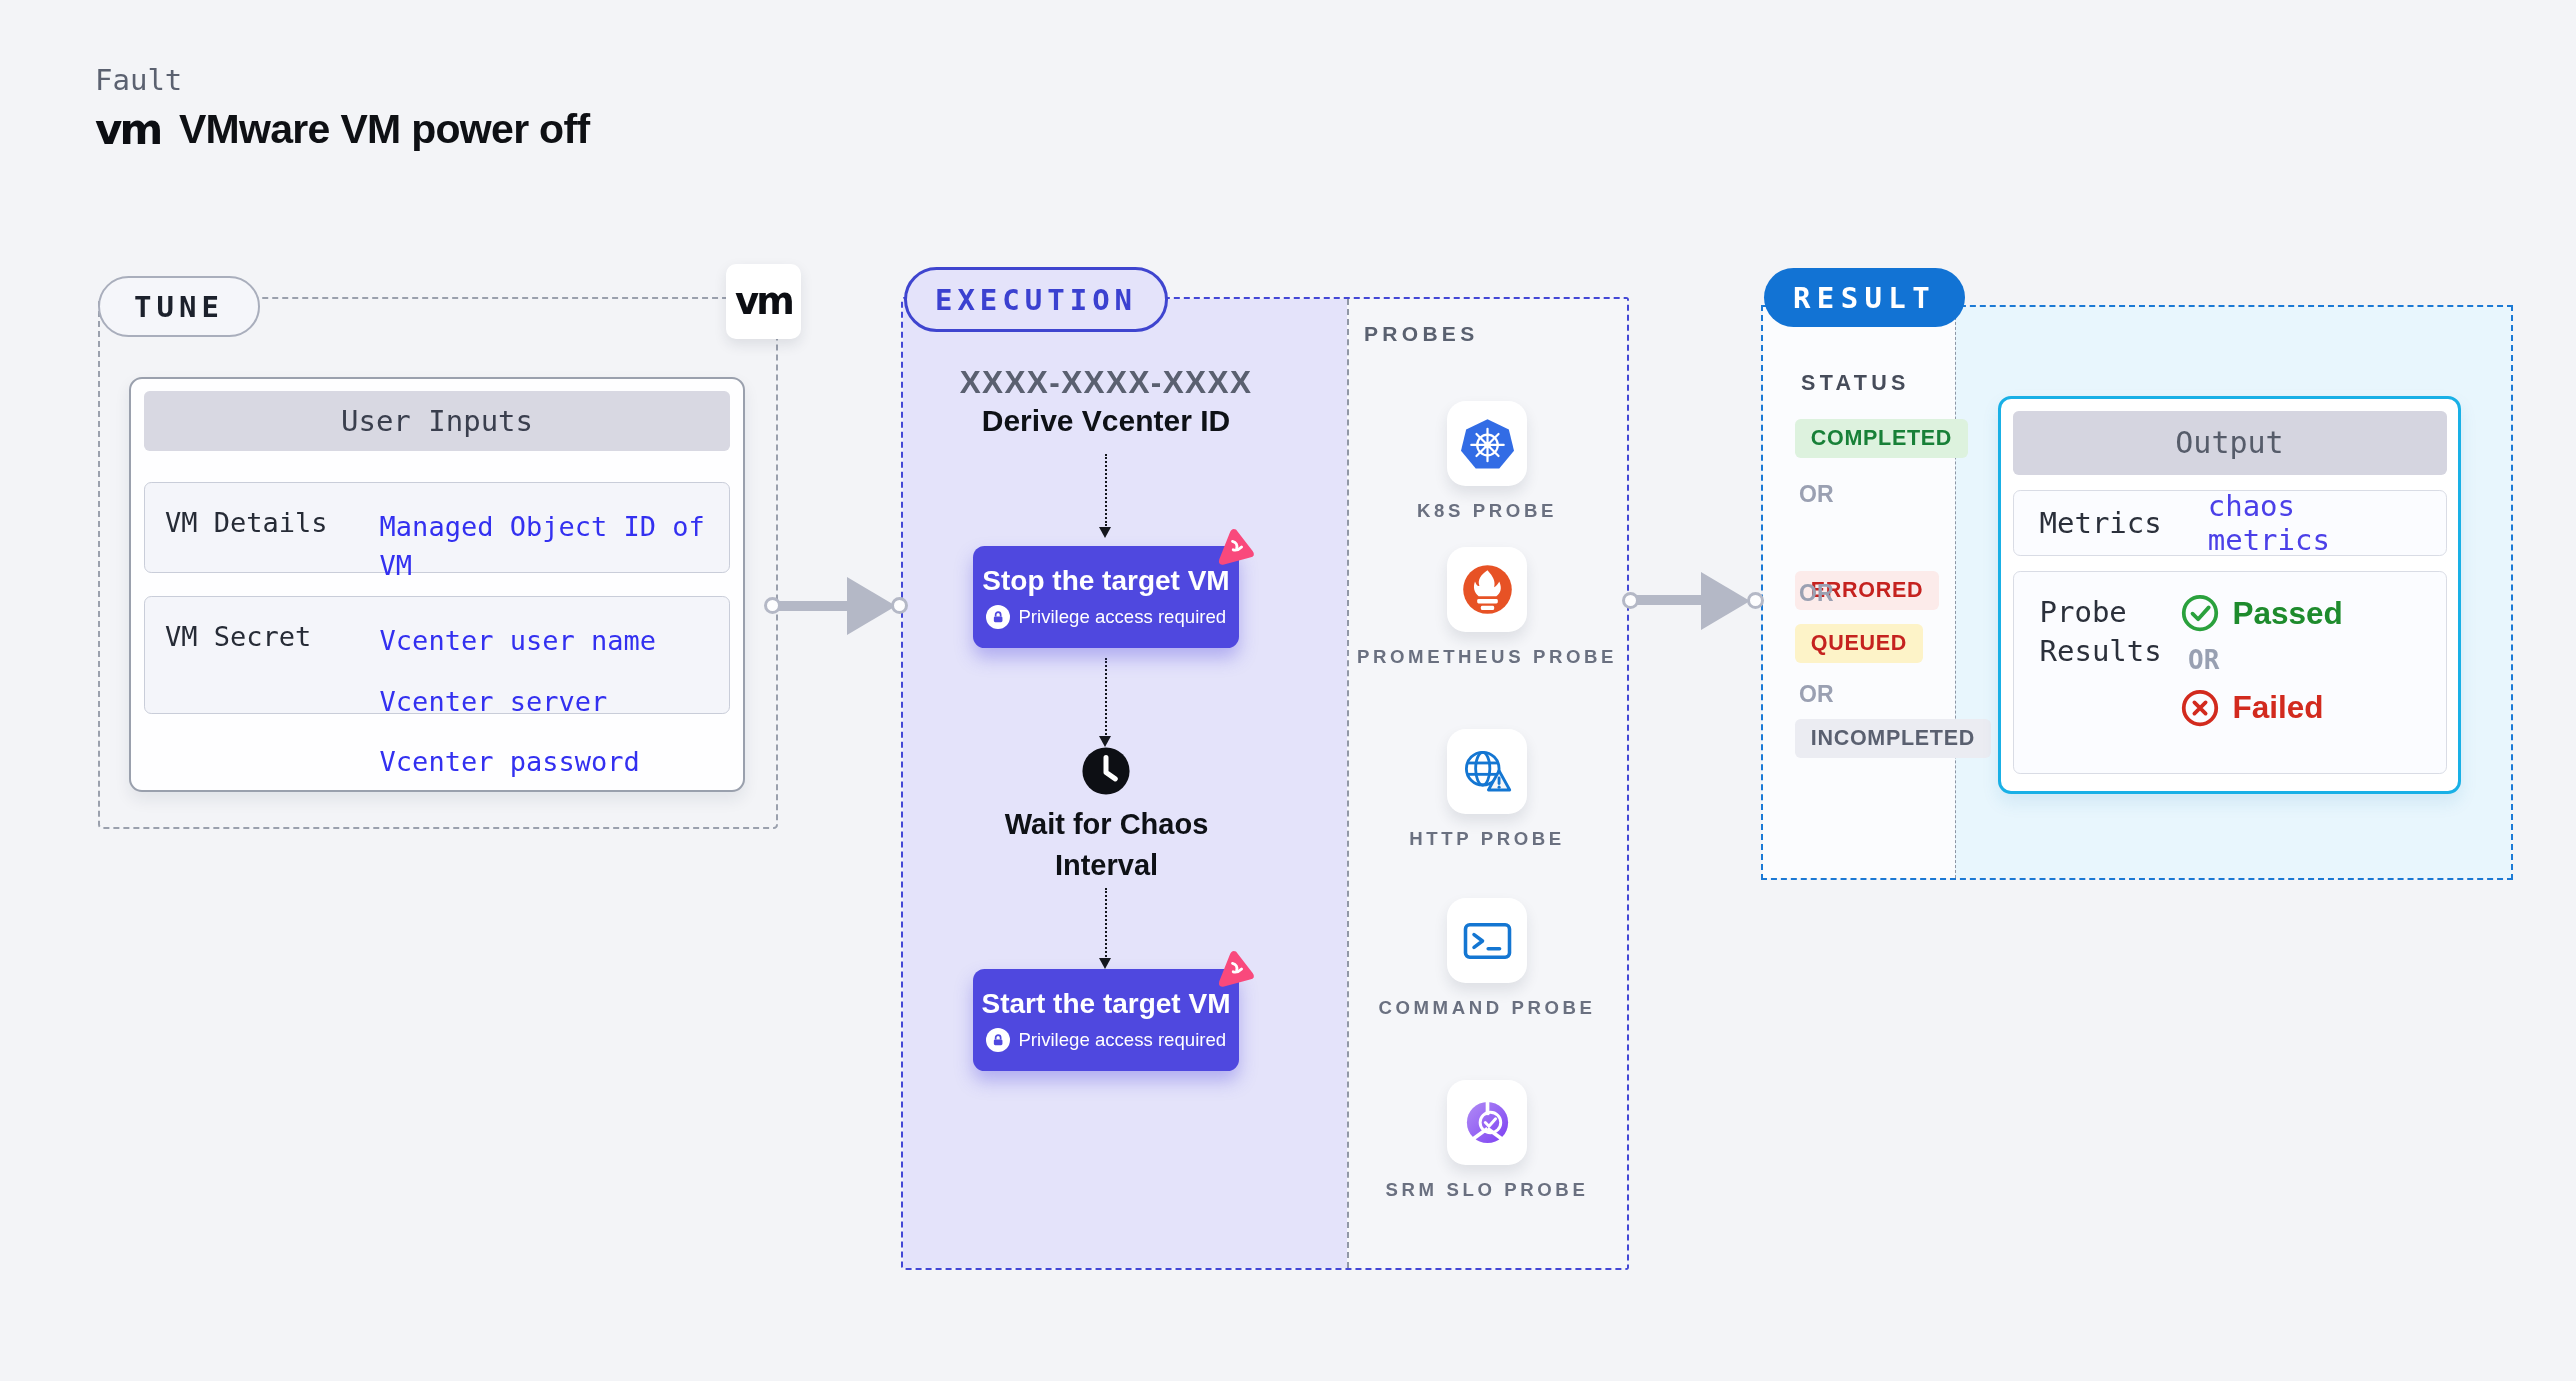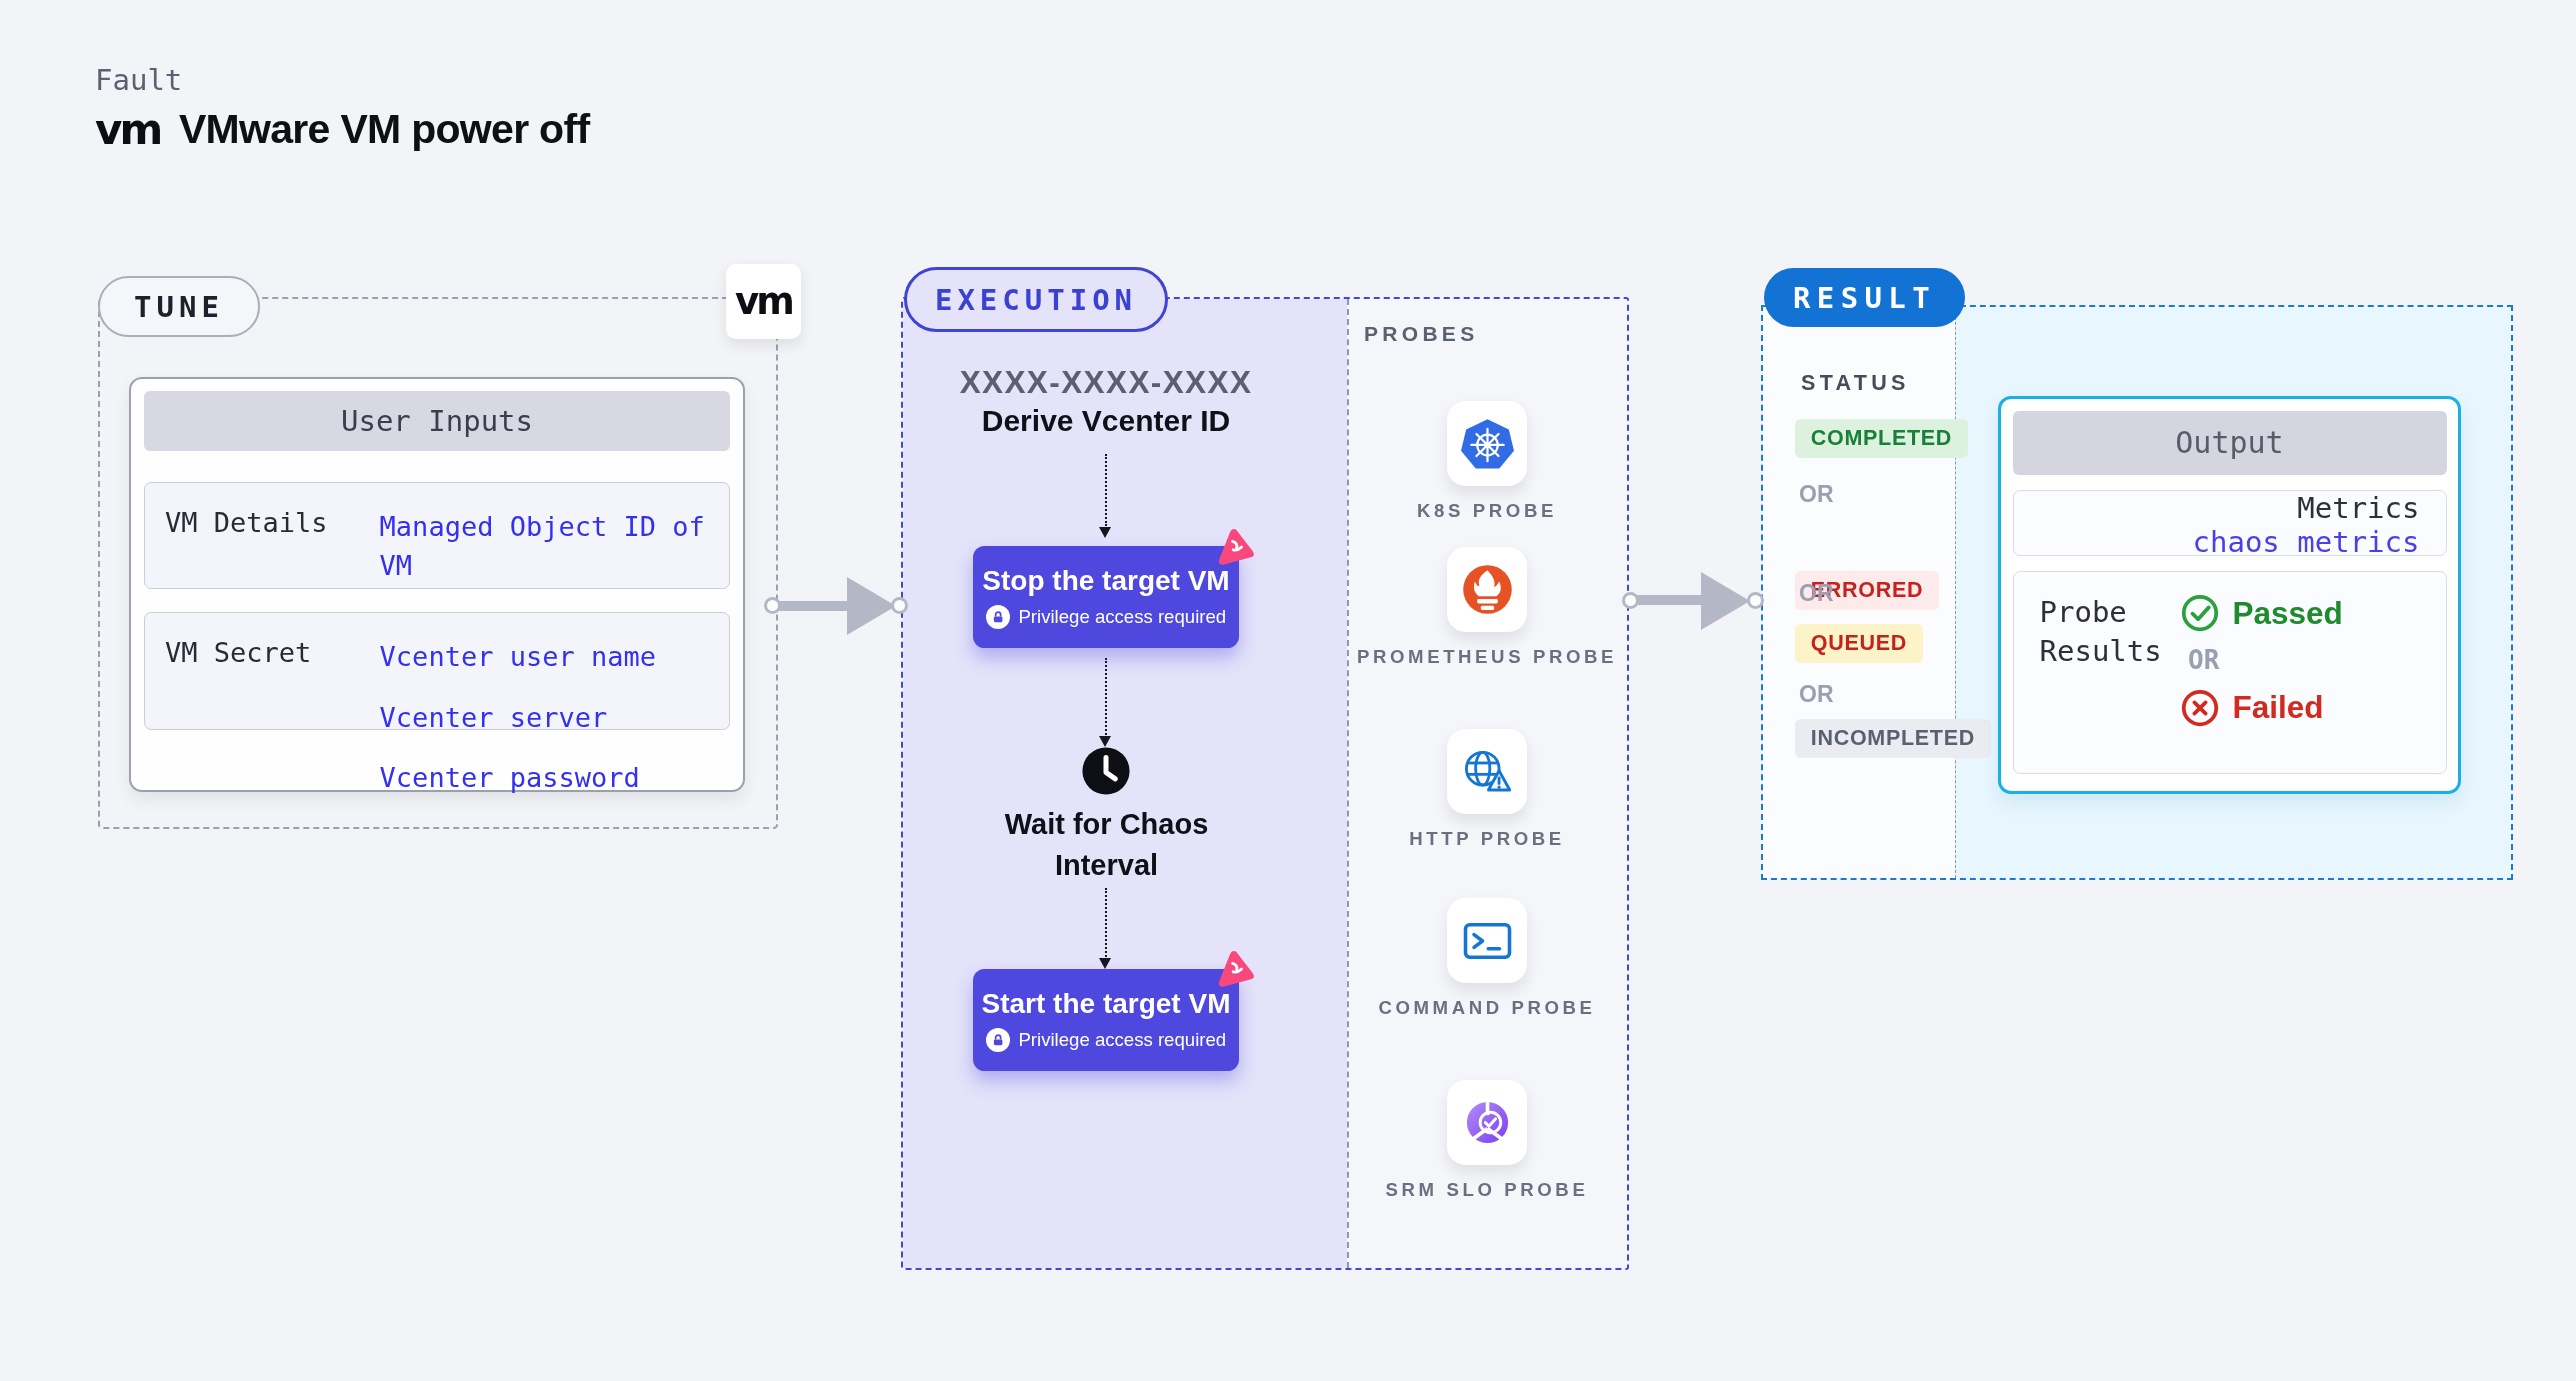--- a/index.html
+++ b/index.html
@@ -25,21 +25,21 @@
   .tune-box{left:98px;top:297px;width:676px;height:528px;border:2.9px dashed #9aa0ad;border-radius:4.3px;}
   .vm-card{left:726px;top:264px;width:75px;height:75px;background:#fff;border-radius:10px;z-index:6;
            display:flex;align-items:center;justify-content:center;box-shadow:0 5.7px 13px rgba(30,35,60,.10);}
   .vm-card .vm-logo{font-size:37px;}
   .ui-card{left:129px;top:377px;width:616px;height:415px;background:#fefeff;border:2.9px solid #9aa0ad;border-radius:13px;
            box-sizing:border-box;padding:11.5px 13px;box-shadow:0 7.2px 15.8px rgba(30,35,60,.08);}
   .ui-head{height:60px;background:#d8d8e2;border-radius:5.7px;display:flex;align-items:center;justify-content:center;
            font-size:29px;color:#3a3f4e;}
   .ui-row{background:#f4f5fa;border:1.4px solid #c9cdd9;border-radius:7.2px;display:flex;box-sizing:border-box;
           padding:24px 20px 0 20px;}
-  .ui-row.r1{margin-top:31.5px;height:107px;}
+  .ui-row.r1{margin-top:31.5px;height:91px;}
   .ui-row.r2{margin-top:23px;height:118px;}
   .ui-label{width:215px;font-size:27px;color:#262b36;}
   .ui-vals{width:330px;font-size:27px;color:#3330f0;line-height:1.45;}
   .ui-vals.sparse div{margin-bottom:21.5px;}
 
   
   .conn-line{height:10px;background:#b4b8c6;}
   .conn-head{width:0;height:0;border-top:29px solid transparent;border-bottom:29px solid transparent;border-left:49px solid #b4b8c6;}
   .conn-circle{width:17px;height:17px;border-radius:50%;background:#fdfdfe;border:3.6px solid #b4b8c6;box-sizing:border-box;z-index:4;}
 
@@ -78,21 +78,21 @@
   .st-errored{background:#fcebea;color:#c5221f;}
   .st-queued{background:#fdf3c8;color:#c5221f;}
   .st-incompleted{background:#ebecf2;color:#5a6070;}
   .or-label{position:absolute;left:1799px;font-size:23px;font-weight:bold;color:#9aa0b2;}
 
   .output-card{left:1998px;top:396px;width:463px;height:398px;background:#fff;border:3.6px solid #19b0e6;border-radius:13px;
                box-sizing:border-box;padding:11.5px;box-shadow:0 8.6px 17px rgba(20,120,180,.10);}
   .out-head{height:64px;background:#d5d5e0;border-radius:5.7px;display:flex;align-items:center;justify-content:center;
             font-size:30px;color:#565c6a;}
   .out-row{border:1.4px solid #d9dce5;border-radius:7.2px;background:#fbfcff;box-sizing:border-box;}
-  .out-metrics{margin-top:15.8px;height:66px;display:flex;align-items:flex-end;padding:0 26px;flex-direction:column;}
+  .out-metrics{margin-top:15.8px;height:66px;display:flex;align-items:center;padding:0 26px;}
   .out-metrics .lbl{font-size:29px;color:#2b303b;}
   .out-metrics .val{font-size:29px;color:#4b40e8;margin-left:46px;}
   .out-probe{margin-top:14.3px;height:203px;display:flex;padding:21.5px 26px 0 26px;}
   .out-probe .lbl{width:140px;font-size:29px;color:#2b303b;line-height:1.35;}
   .pr-col{margin-left:0px;}
   .pr-line{display:flex;align-items:center;gap:13px;text-align:right;}
   .pr-line.passed{color:#1e8b2d;font-size:31.5px;font-weight:800;}
   .pr-line.failed{color:#d22a1e;font-size:31.5px;font-weight:800;margin-top:13px;}
   .pr-or{font-size:26px;color:#98a0b2;margin:11.5px 0 0 8.6px;font-weight:bold;}
 </style>

